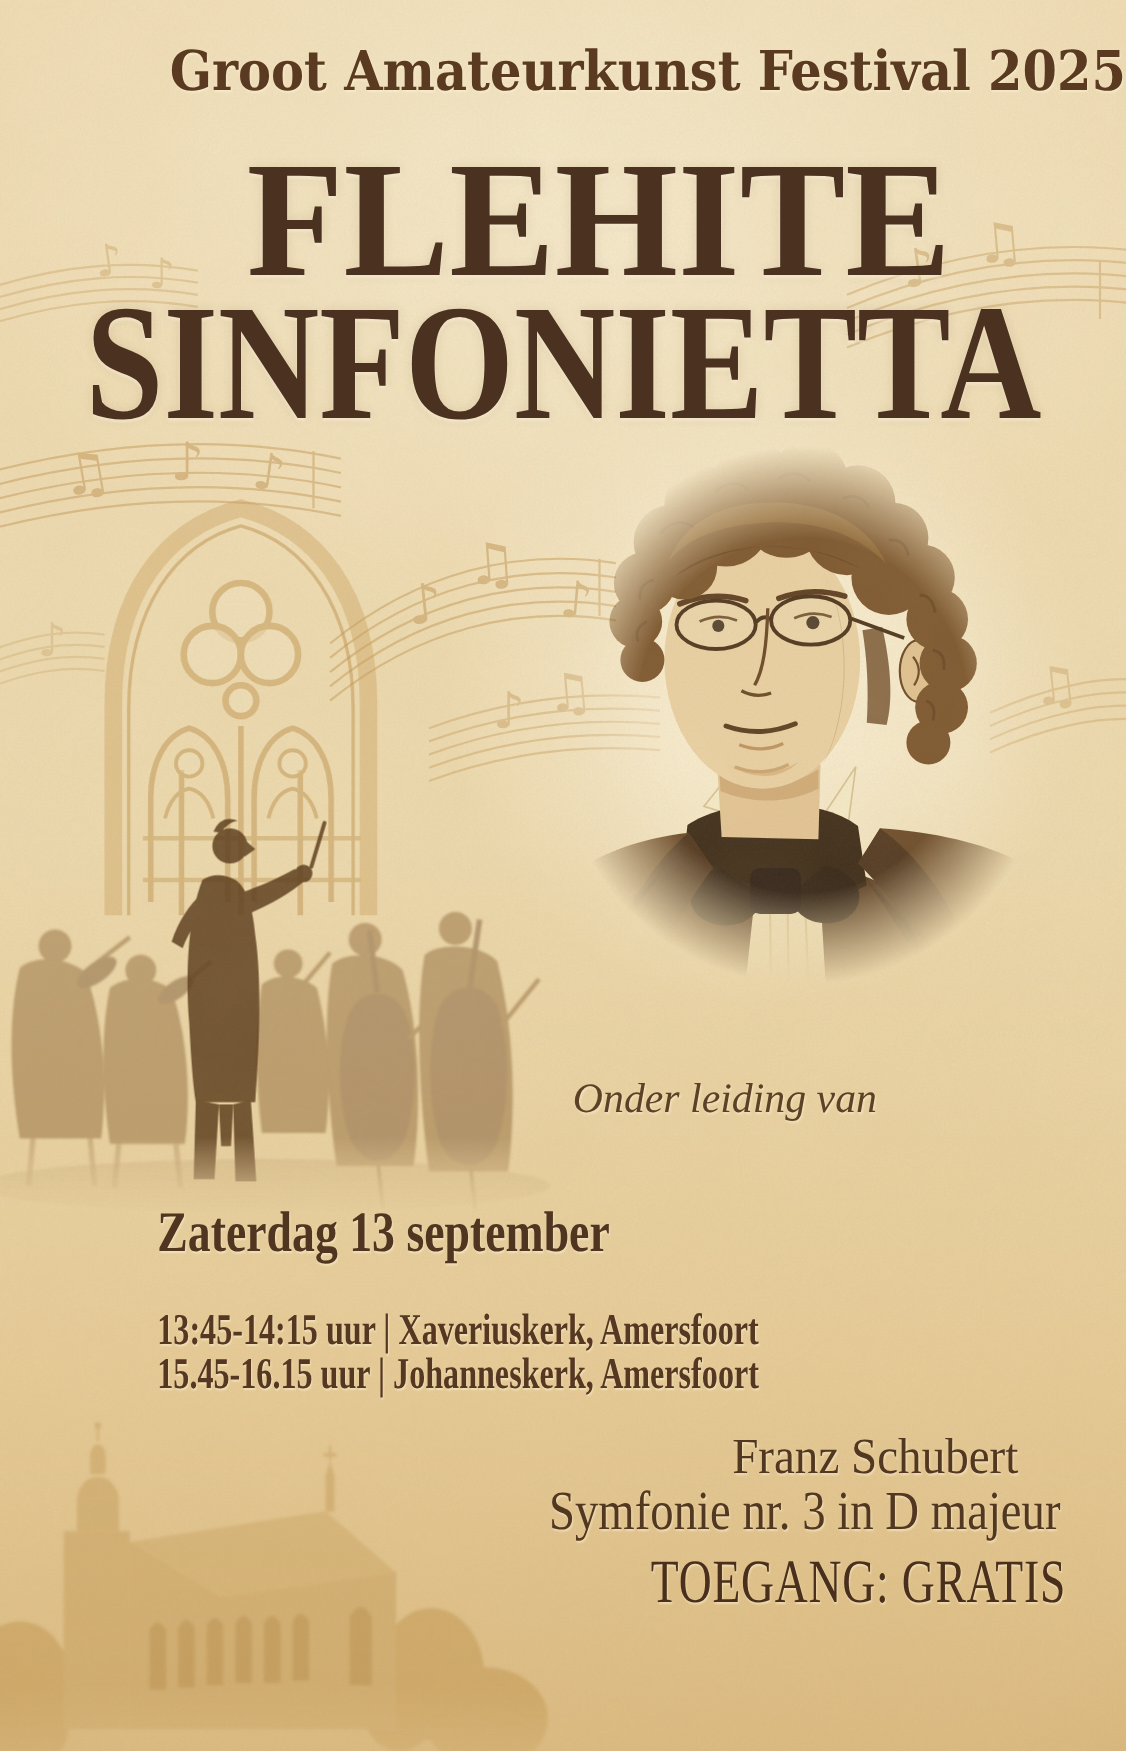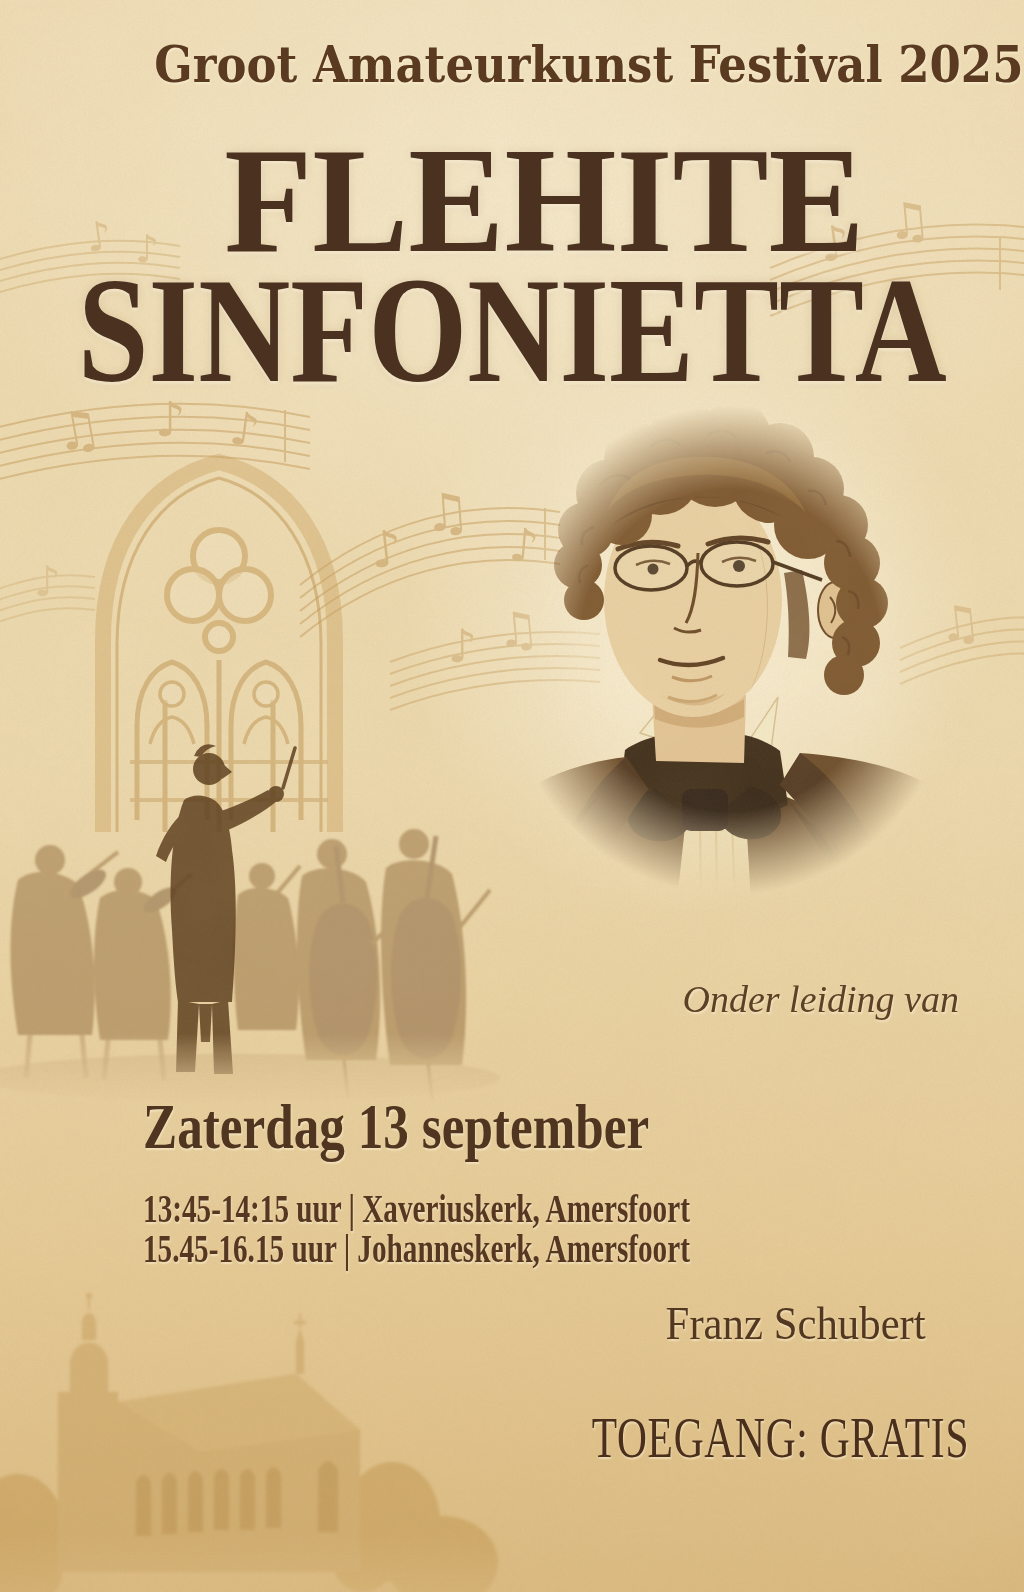--- a/index.html
+++ b/index.html
@@ -25,28 +25,28 @@
   .festival{top:40px;font-family:"DejaVu Serif",serif;font-weight:bold;
             font-size:50px;color:#5a3a20;}
   .festival .sx{transform:scaleX(.90);}
 
   .t-line{position:absolute;width:100%;text-align:center;height:150px;line-height:150px;
           font-weight:bold;font-size:150px;color:#4b3120;
           text-shadow:0 3px 3px rgba(253,244,219,.5), 0 0 10px rgba(90,58,26,.12);}
   .t1{top:125px;margin-left:32px;} .t1 .sx{transform:scaleX(.96);}
   .t2{top:255px;font-family:Liberation Serif, serif;} .t2 .sx{transform:scaleX(.85);}
 
-  .onder{top:980px;left:359px;width:600px;text-align:right;font-style:italic;
+  .onder{top:980px;left:359px;width:600px;text-align:center;font-style:italic;
          font-size:38px;color:#5c4126;}
   .samuel{top:1017px;left:402px;width:600px;text-align:center;font-size:48px;color:#4e3420;}
 
-  .datehead{top:1095px;left:143px;font-weight:bold;font-size:64px;color:#503621;}
+  .datehead{top:1095px;left:143px;font-weight:bold;font-size:52px;color:#503621;}
   .datehead .sxl{transform:scaleX(.80);}
 
-  .sched{top:1189px;left:143px;font-weight:bold;font-size:40px;line-height:40px;color:#553722;text-align:right;}
+  .sched{top:1189px;left:143px;font-weight:bold;font-size:40px;line-height:40px;color:#553722;}
   .sched .sxl{transform:scaleX(.73);display:block;}
 
   .franz{top:1301px;right:98px;font-size:46px;color:#523721;}
   .franz .sxr{transform:scaleX(.93);}
   .symfonie{top:1348px;right:60px;font-size:50px;color:#523721;}
   .symfonie .sxr{transform:scaleX(.85);}
   .toegang{top:1410px;right:55px;font-size:56px;color:#4a301c;}
   .toegang .sxr{transform:scaleX(.74);letter-spacing:1px;}
 
   
@@ -388,17 +388,20 @@
   </div>
 
   <div class="txt sched">
     <span class="sxl">13:45-14:15 uur | Xaveriuskerk, Amersfoort</span>
     <span class="sxl">15.45-16.15 uur | Johanneskerk, Amersfoort</span>
   </div>
 
   <div class="txt franz">
     <span class="sxr">Franz Schubert</span>
   </div>
+  <div class="txt symfonie">
+    <span class="sxr">Symfonie nr. 3 in D majeur</span>
+  </div>
   <div class="txt toegang">
     <span class="sxr">TOEGANG: GRATIS</span>
   </div>
 
 </div>
 
 </body></html>

